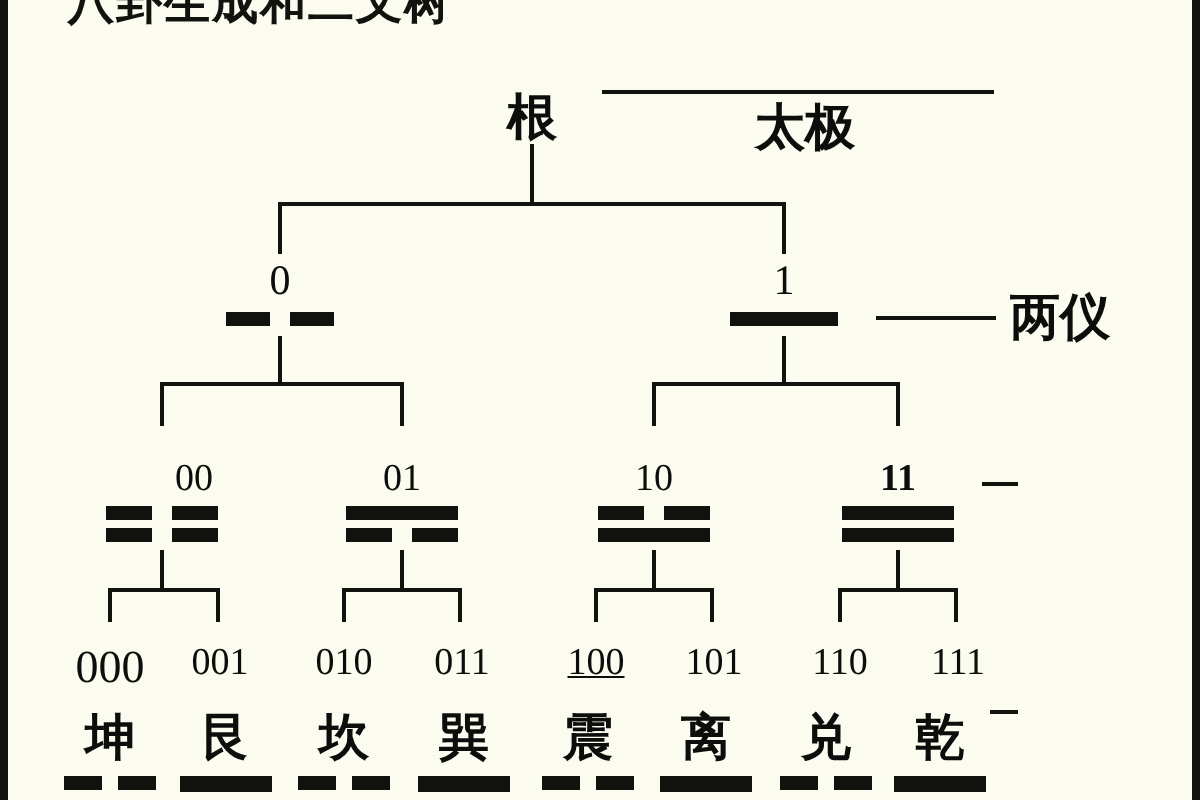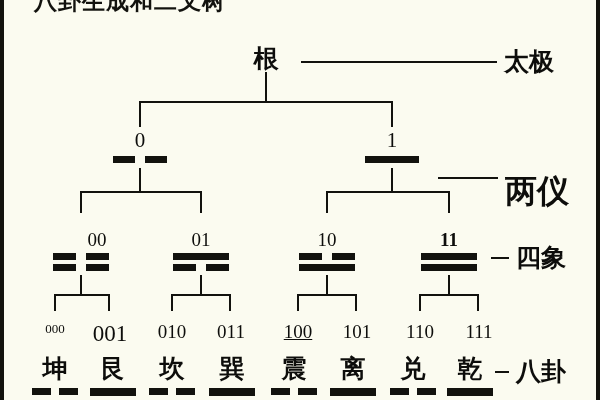--- a/index.html
+++ b/index.html
@@ -172,22 +172,22 @@
   <div class="vline" style="left:323px; top:275px; height:20px;"></div>
   <div class="hline" style="left:293px; top:294px; width:60px;"></div>
   <div class="vline" style="left:294px; top:294px; height:17px;"></div>
   <div class="vline" style="left:352px; top:294px; height:17px;"></div>
 
   <div class="vline" style="left:445px; top:275px; height:20px;"></div>
   <div class="hline" style="left:415px; top:294px; width:60px;"></div>
   <div class="vline" style="left:416px; top:294px; height:17px;"></div>
   <div class="vline" style="left:474px; top:294px; height:17px;"></div>
 
-  <div class="node-label num" style="left:51px;  top:321px; font-size:13px;">000</div>
-  <div class="node-label num" style="left:106px; top:321px; font-size:23px;text-align:center;">001</div>
+  <div class="node-label num" style="left:51px;  top:321px; font-size:23px;">000</div>
+  <div class="node-label num" style="left:106px; top:321px; font-size:19px;text-align:center;">001</div>
   <div class="node-label num" style="left:168px; top:321px; font-size:19px;">010</div>
   <div class="node-label num" style="left:227px; top:321px; font-size:19px;">011</div>
   <div class="node-label num" style="left:294px; top:321px; font-size:19px;text-decoration:underline;">100</div>
   <div class="node-label num" style="left:353px; top:321px; font-size:19px;">101</div>
   <div class="node-label num" style="left:416px; top:321px; font-size:19px;">110</div>
   <div class="node-label num" style="left:475px; top:321px; font-size:19px;">111</div>
 
   <div id="trigram-names">
     <div class="trigram-name" style="left:51px;">坤</div>
     <div class="trigram-name" style="left:109px;">艮</div>
@@ -219,33 +219,31 @@
       <div class="yao yang"></div>
       </div>
     <div class="bstack" style="left:409px;">
       <div class="yao yin"></div>
       </div>
     <div class="bstack" style="left:466px;">
       <div class="yao yang"></div>
       </div>
   </div>
 
-  <div class="legend-row" style="left:297px; top:45px;">
+  <div class="legend-row" style="left:297px; top:45px;flex-direction:column;">
     <div class="legend-dash" style="width:196px;"></div>
     <div class="legend-text" style="font-size:25px;">太极</div>
   </div>
 
   <div class="legend-row" style="left:434px; top:142px;">
     <div class="legend-dash" style="width:60px;"></div>
-    <div class="legend-text" style="font-size:32px;margin-top:28px;">两仪</div>
+    <div class="legend-text" style="font-size:25px;">两仪</div>
   </div>
 
   <div class="legend-row" style="left:487px; top:241px;">
     <div class="legend-dash" style="width:18px;"></div>
-    <div class="legend-text" style="font-size:25px;">四象</div>
   </div>
 
   <div class="legend-row" style="left:491px; top:355px;">
     <div class="legend-dash" style="width:14px;"></div>
-    <div class="legend-text" style="font-size:25px;">八卦</div>
   </div>
 
 </div>
 
 </body></html>

